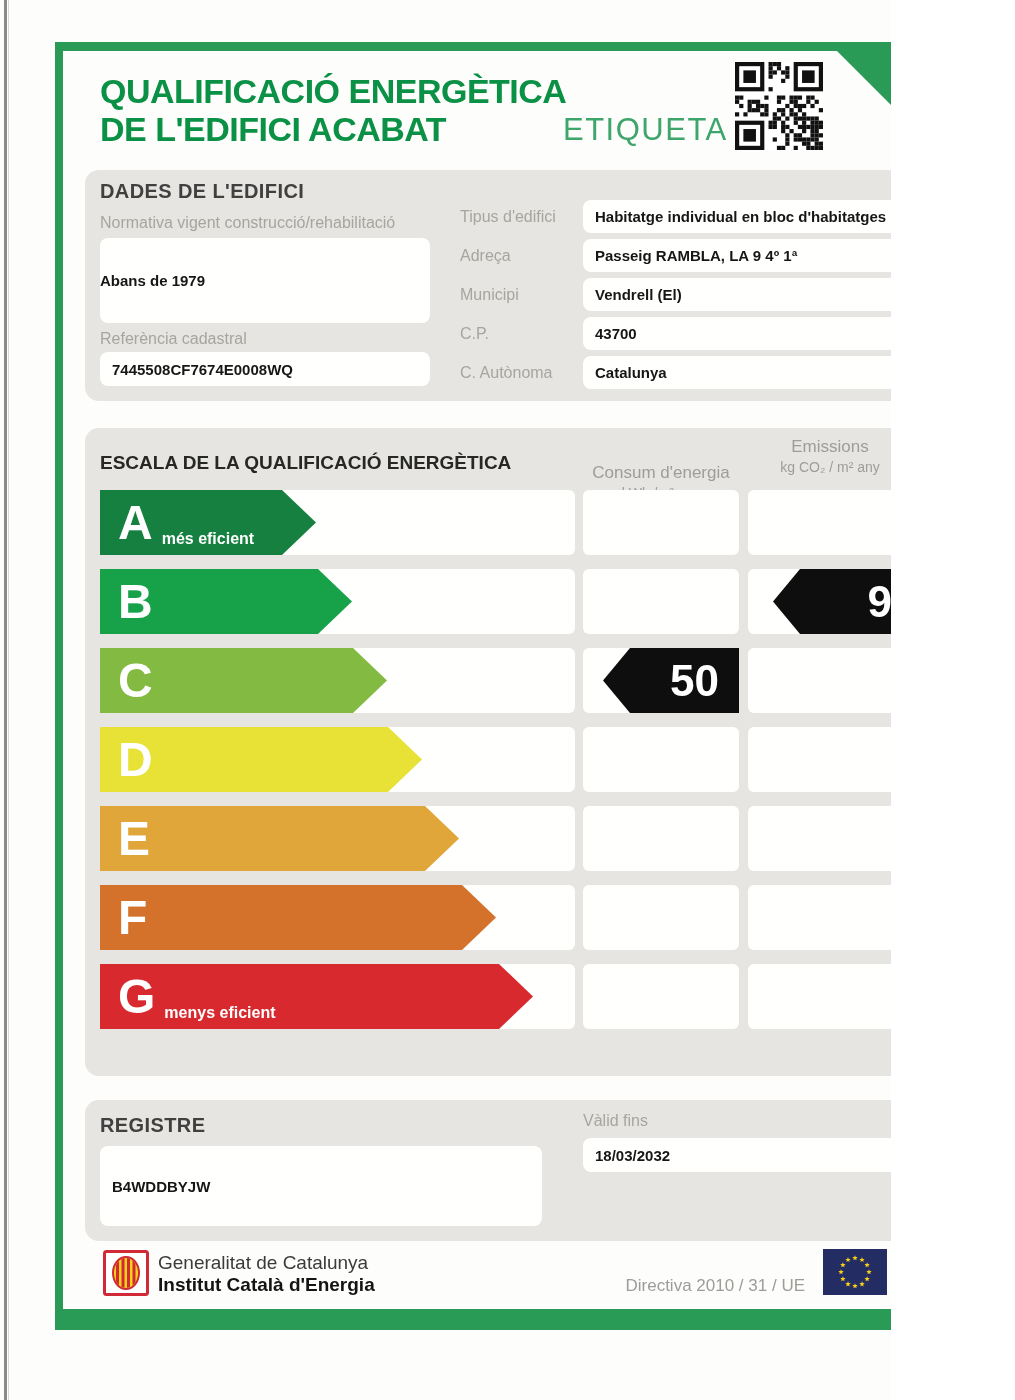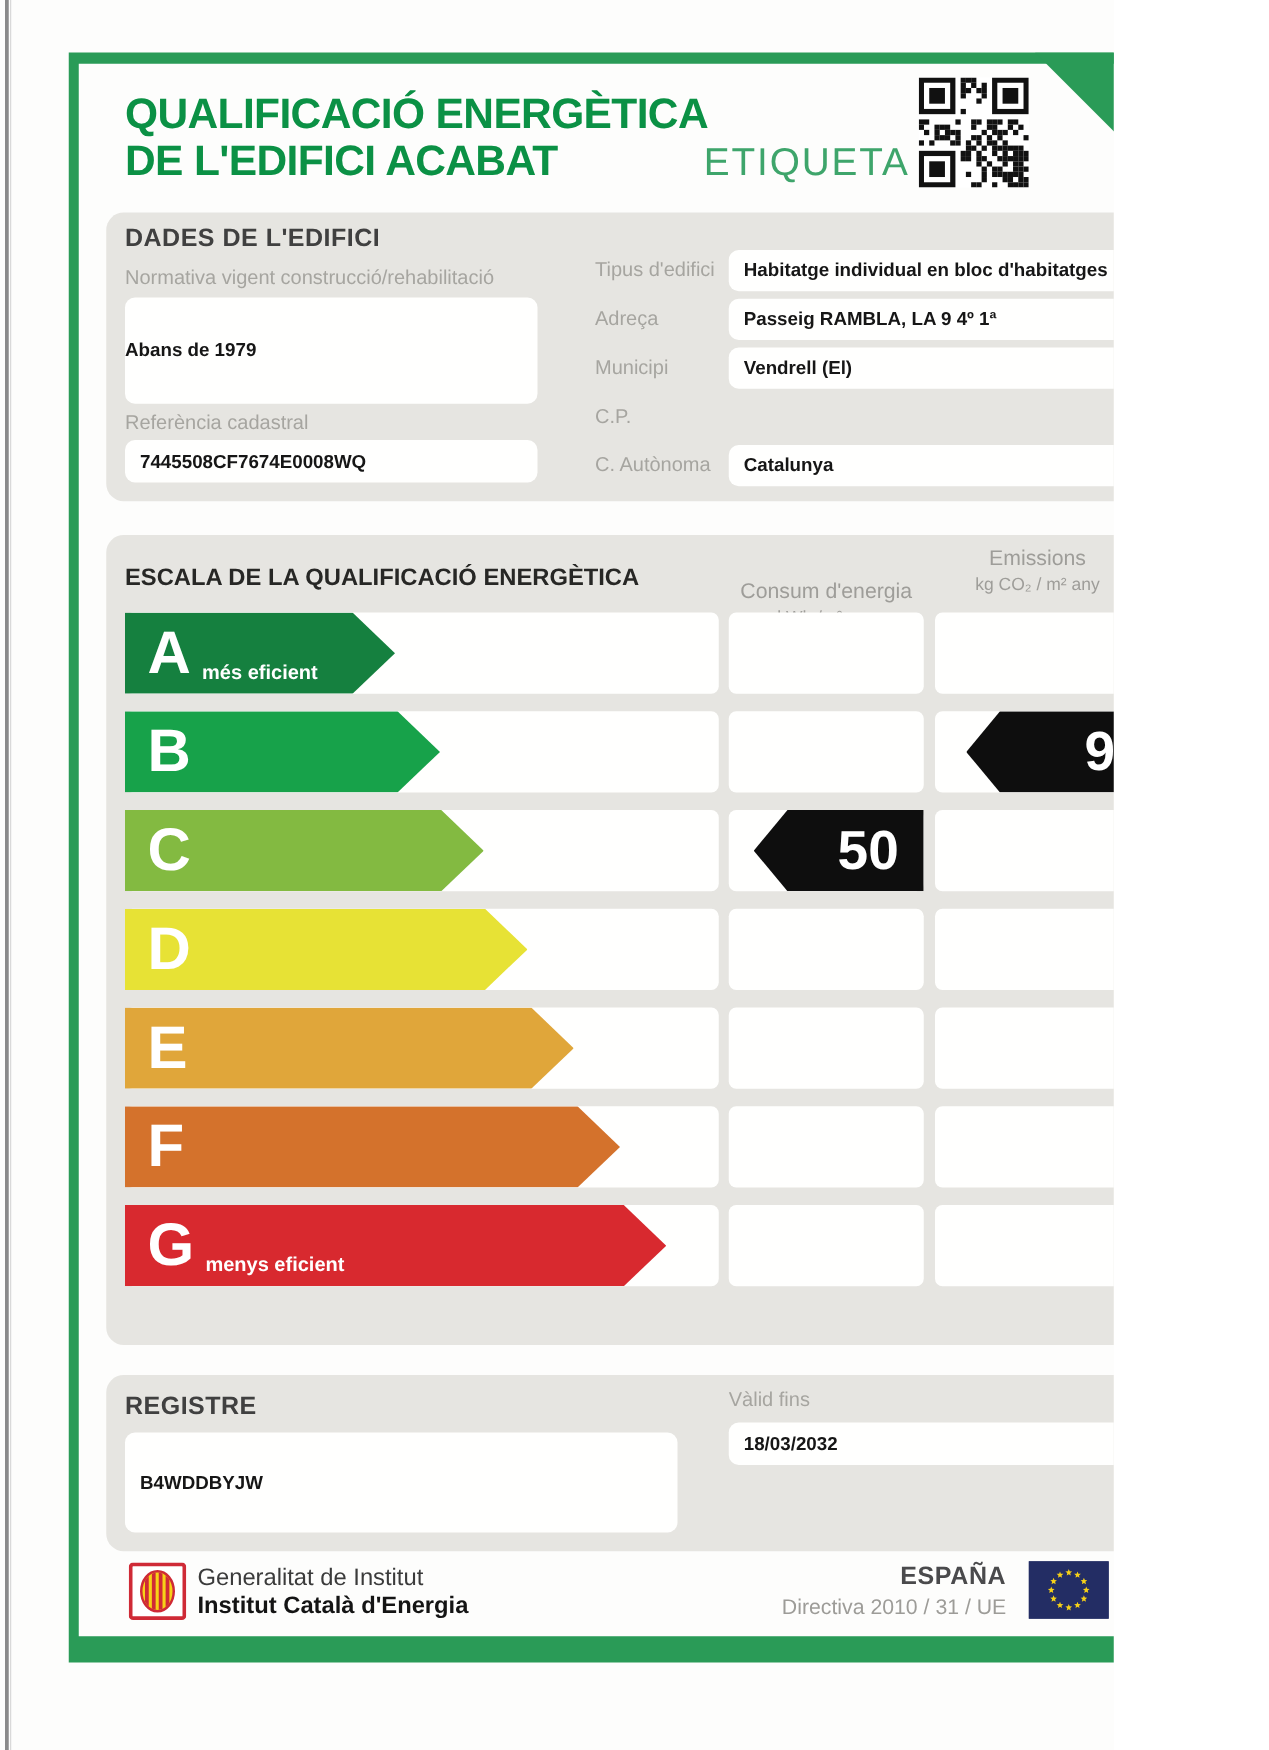--- a/index.html
+++ b/index.html
@@ -33,21 +33,21 @@
   .whitebox{position:absolute;background:#fffffe;border-radius:8px;box-sizing:border-box;}
   .val{font-weight:bold;color:#161616;font-size:15px;}
 
   
   .dades-title{top:10px;}
   .normativa-lbl{position:absolute;left:15px;top:44px;}
   .normativa-box{left:15px;top:68px;width:330px;height:85px;display:flex;align-items:center;}
   .cadastral-lbl{position:absolute;left:15px;top:160px;}
   .cadastral-box{left:15px;top:182px;width:330px;height:34px;display:flex;align-items:center;padding-left:12px;}
   .dfield{position:absolute;left:375px;height:33px;display:flex;align-items:center;}
-  .dfield .lbl{width:118px;margin-left:16px;}
+  .dfield .lbl{width:118px;}
   .dbox{position:absolute;left:498px;width:330px;height:33px;display:flex;align-items:center;padding-left:12px;}
 
   
   .escala-title{top:24px;font-size:19px;color:#272725;letter-spacing:0;}
   .colhead{position:absolute;top:8px;text-align:center;color:#9e9d99;}
   .colhead .h1{font-size:17px;line-height:22px;}
   .colhead .h2{font-size:14px;line-height:18px;}
   .ch-consum{left:498px;width:156px;margin-top:26px;}
   .ch-emissions{left:663px;width:164px;}
 
@@ -265,20 +265,23 @@
     <div class="dfield" style="top:108px;">
       <span class="lbl">Municipi</span>
     </div>
     <div class="whitebox dbox" style="top:108px;">
       <span class="val">Vendrell (El)</span>
     </div>
 
     <div class="dfield" style="top:147px;">
       <span class="lbl">C.P.</span>
     </div>
+    <div class="whitebox dbox" style="top:147px;">
+      <span class="val">43700</span>
+    </div>
 
     <div class="dfield" style="top:186px;justify-content:center;">
       <span class="lbl">C. Autònoma</span>
     </div>
     <div class="whitebox dbox" style="top:186px;">
       <span class="val">Catalunya</span>
     </div>
   </div>
 
   <div class="section sec-escala">
@@ -383,24 +386,23 @@
         <ellipse cx="23" cy="23" rx="12" ry="15"></ellipse>
       </clipPath>
     <g clip-path="url(#senyera-clip)">
       <rect x="13" y="6" width="3" height="34" fill="#cf2a36"></rect>
       <rect x="18.5" y="6" width="3" height="34" fill="#cf2a36"></rect>
       <rect x="24" y="6" width="3" height="34" fill="#cf2a36"></rect>
       <rect x="29.5" y="6" width="3" height="34" fill="#cf2a36"></rect>
     </g>
   </svg>
   <div class="org">
-    <div>Generalitat de Institut</div>
+    <div>Generalitat de Catalunya</div>
     <div class="org2">Institut Català d'Energia</div>
   </div>
-  <div class="espana">ESPAÑA</div>
   <div class="directiva">Directiva 2010 / 31 / UE</div>
   <svg class="euflag" viewBox="0 0 64 46">
     <rect x="0" y="0" width="64" height="46" fill="#232d64"></rect>
     <g id="eu-stars">
         <path d="M32.0,6.2L32.7,8.0L34.7,8.1L33.2,9.4L33.6,11.3L32.0,10.3L30.4,11.3L30.8,9.4L29.3,8.1L31.3,8.0Z" fill="#f7d117"></path>
         <path d="M39.0,8.1L39.7,9.9L41.7,10.0L40.2,11.3L40.6,13.1L39.0,12.1L37.4,13.1L37.8,11.3L36.3,10.0L38.3,9.9Z" fill="#f7d117"></path>
         <path d="M44.1,13.2L44.9,15.0L46.8,15.1L45.3,16.4L45.8,18.3L44.1,17.3L42.5,18.3L42.9,16.4L41.5,15.1L43.4,15.0Z" fill="#f7d117"></path>
         <path d="M46.0,20.2L46.7,22.0L48.7,22.1L47.2,23.4L47.6,25.3L46.0,24.3L44.4,25.3L44.8,23.4L43.3,22.1L45.3,22.0Z" fill="#f7d117"></path>
         <path d="M44.1,27.2L44.9,29.0L46.8,29.1L45.3,30.4L45.8,32.3L44.1,31.3L42.5,32.3L42.9,30.4L41.5,29.1L43.4,29.0Z" fill="#f7d117"></path>
         <path d="M39.0,32.3L39.7,34.1L41.7,34.3L40.2,35.5L40.6,37.4L39.0,36.4L37.4,37.4L37.8,35.5L36.3,34.3L38.3,34.1Z" fill="#f7d117"></path>

